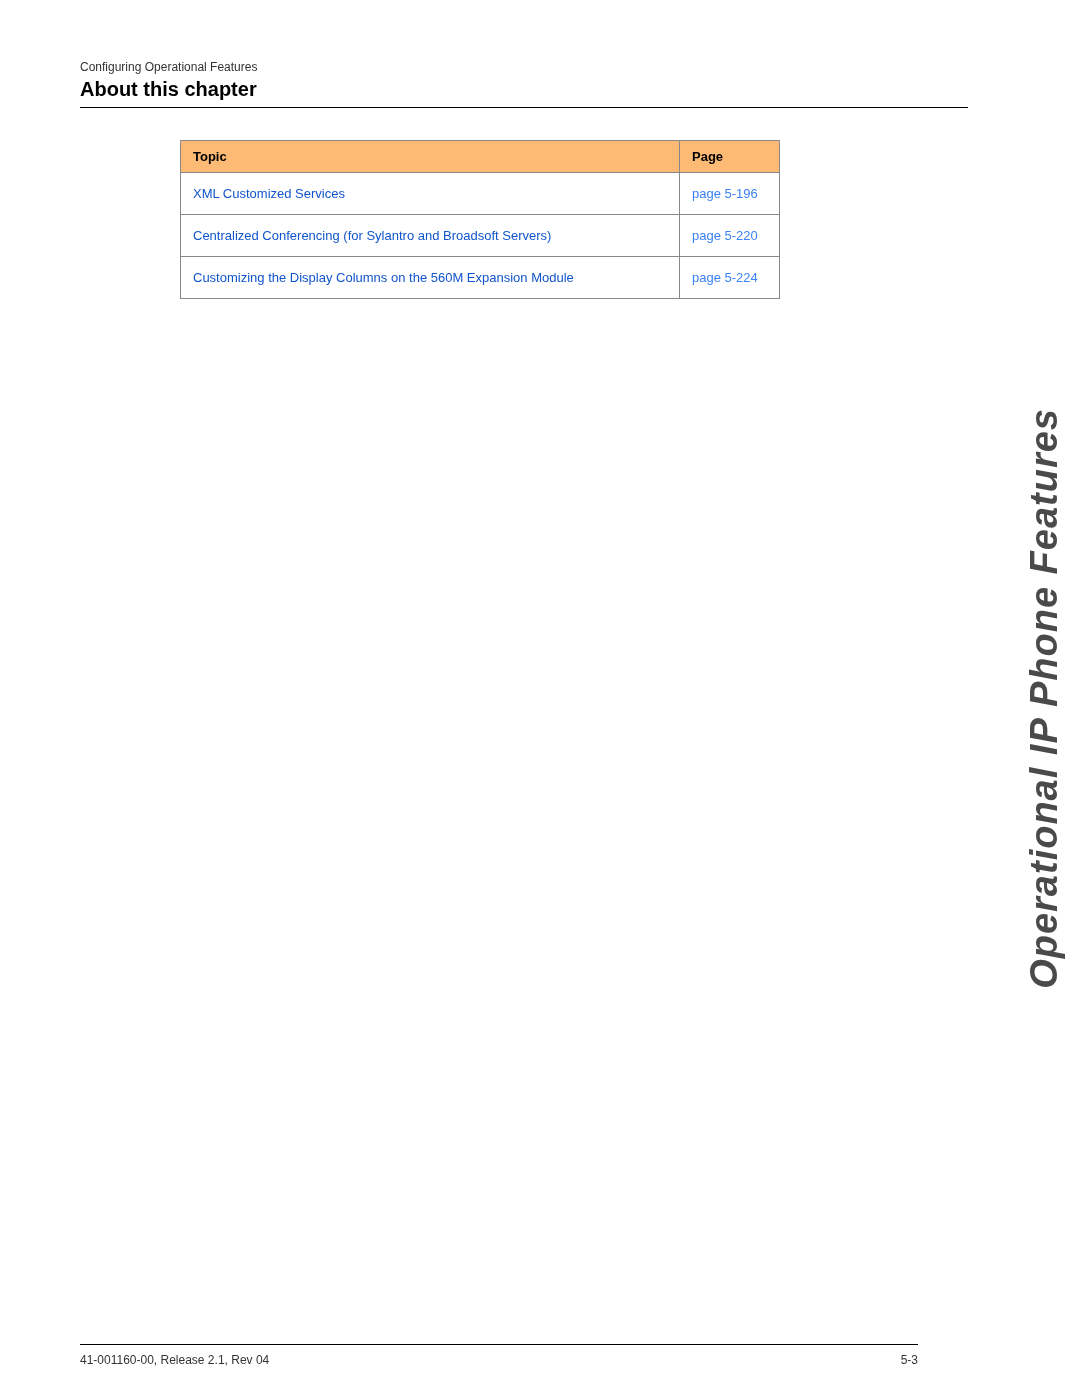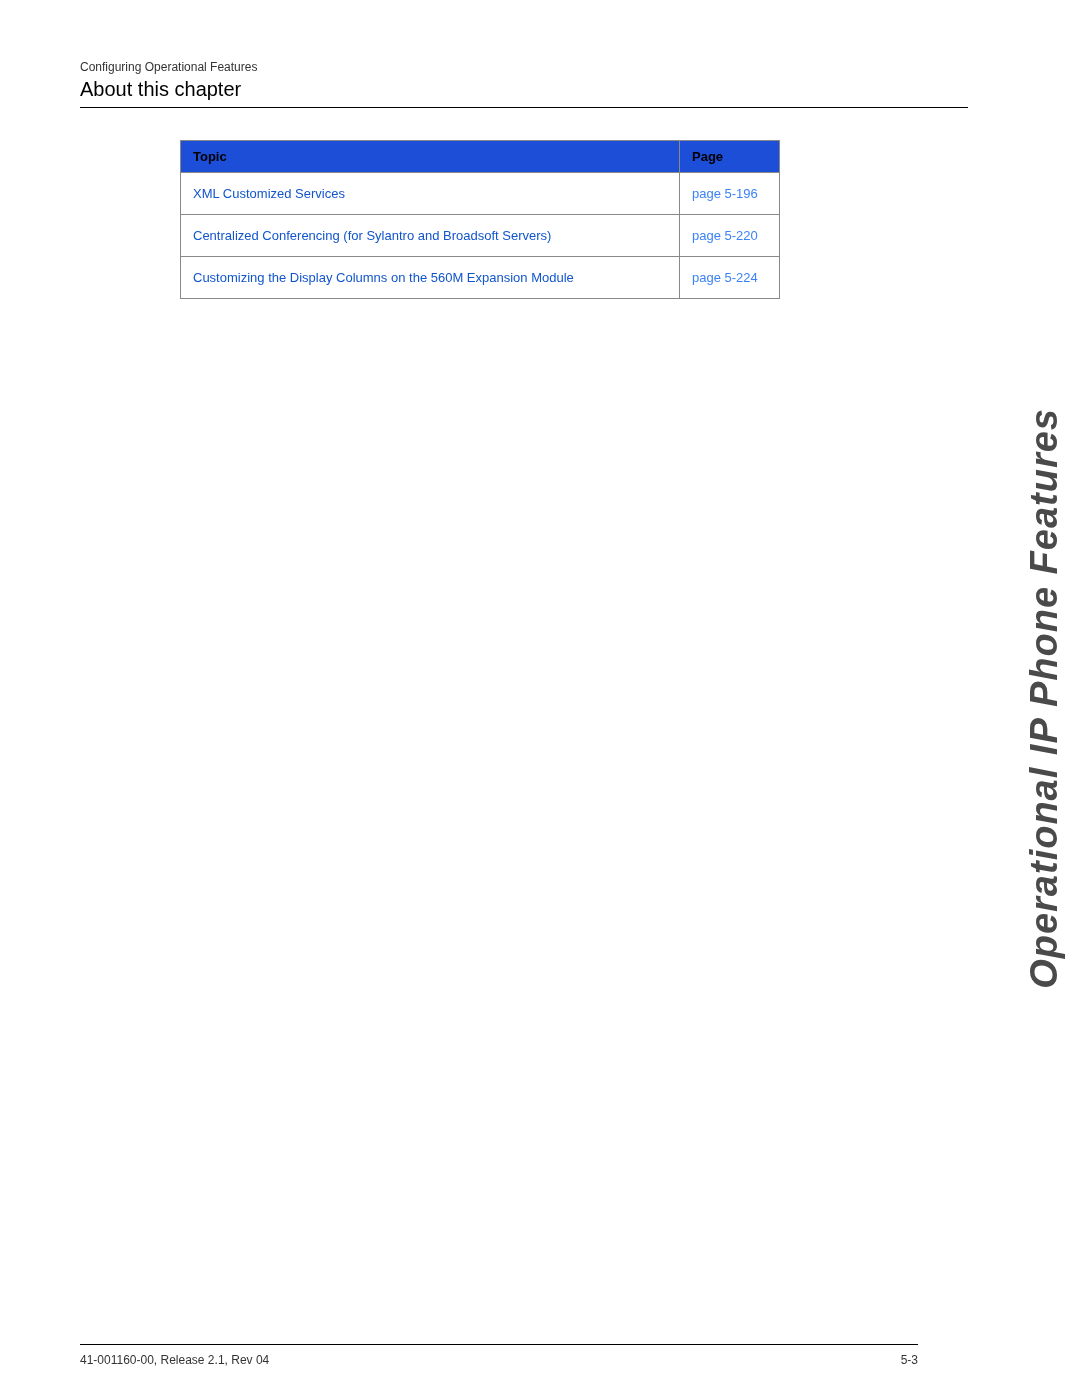--- a/index.html
+++ b/index.html
@@ -66,41 +66,41 @@
     }
 
     .breadcrumb {
       font-size: 12px;
       color: #333333;
       margin-bottom: 4px;
     }
 
     .chapter-title {
       font-size: 20px;
-      font-weight: normal;
+      font-weight: bold;
       color: #000000;
       margin-bottom: 6px;
     }
 
     .header-divider {
       border: none;
       border-top: 1.5px solid #000000;
       margin-top: 4px;
       margin-bottom: 30px;
     }
 
     
     .toc-table {
       width: 600px;
       border-collapse: collapse;
       margin-left: 100px;
     }
 
     .toc-table thead tr {
-      background-color: #1d4ed8;
+      background-color: #fdba74;
     }
 
     .toc-table th {
       padding: 8px 12px;
       text-align: left;
       font-weight: bold;
       font-size: 13px;
       color: #000000;
       border: 1px solid #888888;
     }

